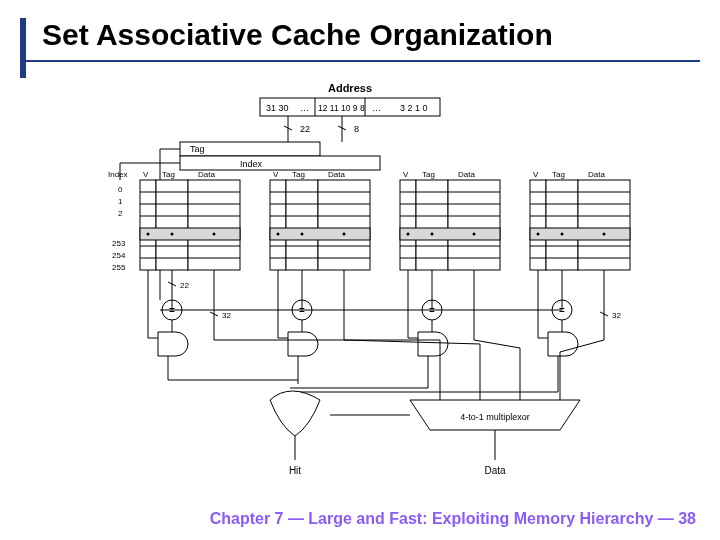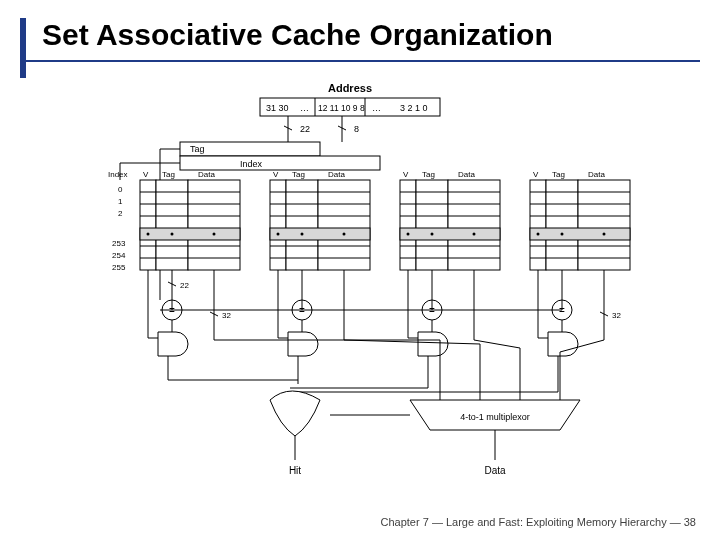--- a/index.html
+++ b/index.html
@@ -44,23 +44,23 @@
     width: 600px;
     height: 420px;
   }
   .diagram text {
     font-family: Arial, Helvetica, sans-serif;
   }
   .footer {
     position: absolute;
     bottom: 12px;
     right: 24px;
-    font-size: 11px;
-    font-weight: normal;
-    color: #404040;
+    font-size: 16px;
+    font-weight: bold;
+    color: #8b5cf6;
   }
 </style>
 </head>
 <body>
 
 <div class="accent-bar"></div>
 <div class="title">Set Associative Cache Organization</div>
 <div class="rule"></div>
 
 <svg class="diagram" viewBox="0 0 600 420">

